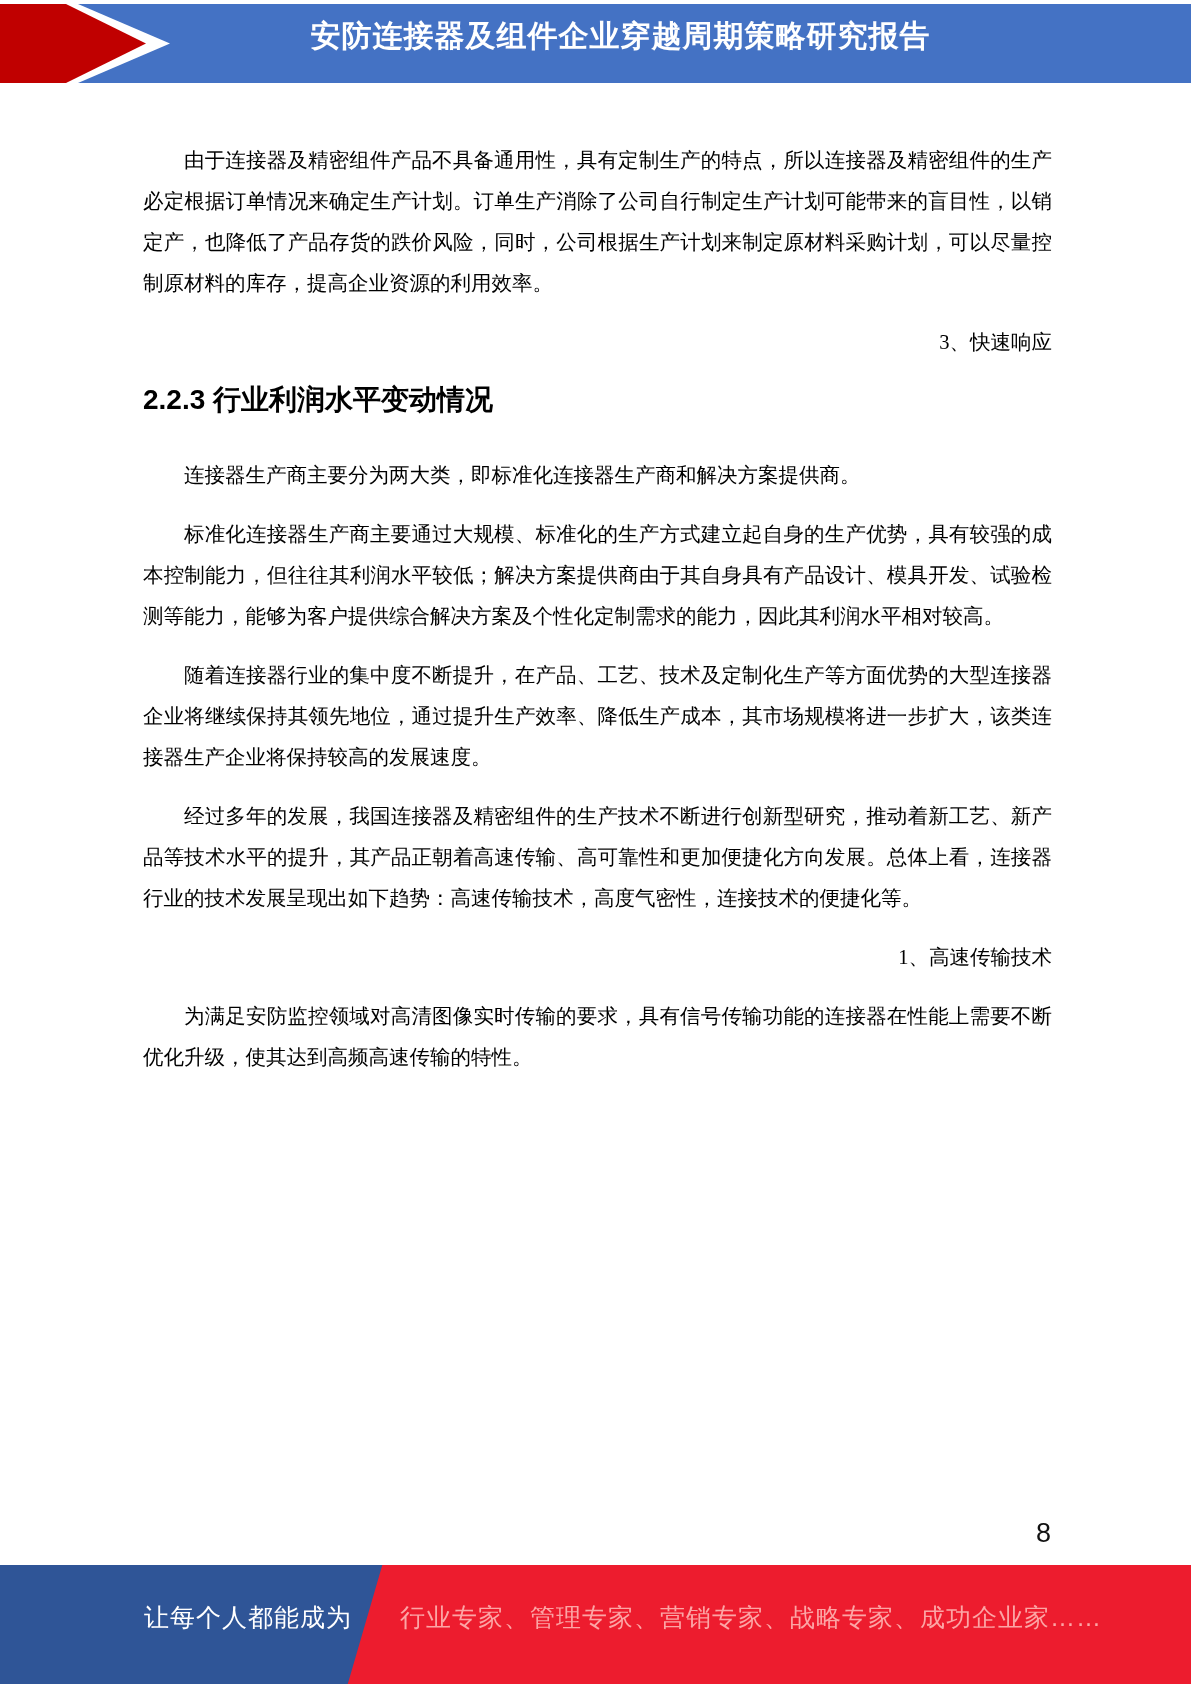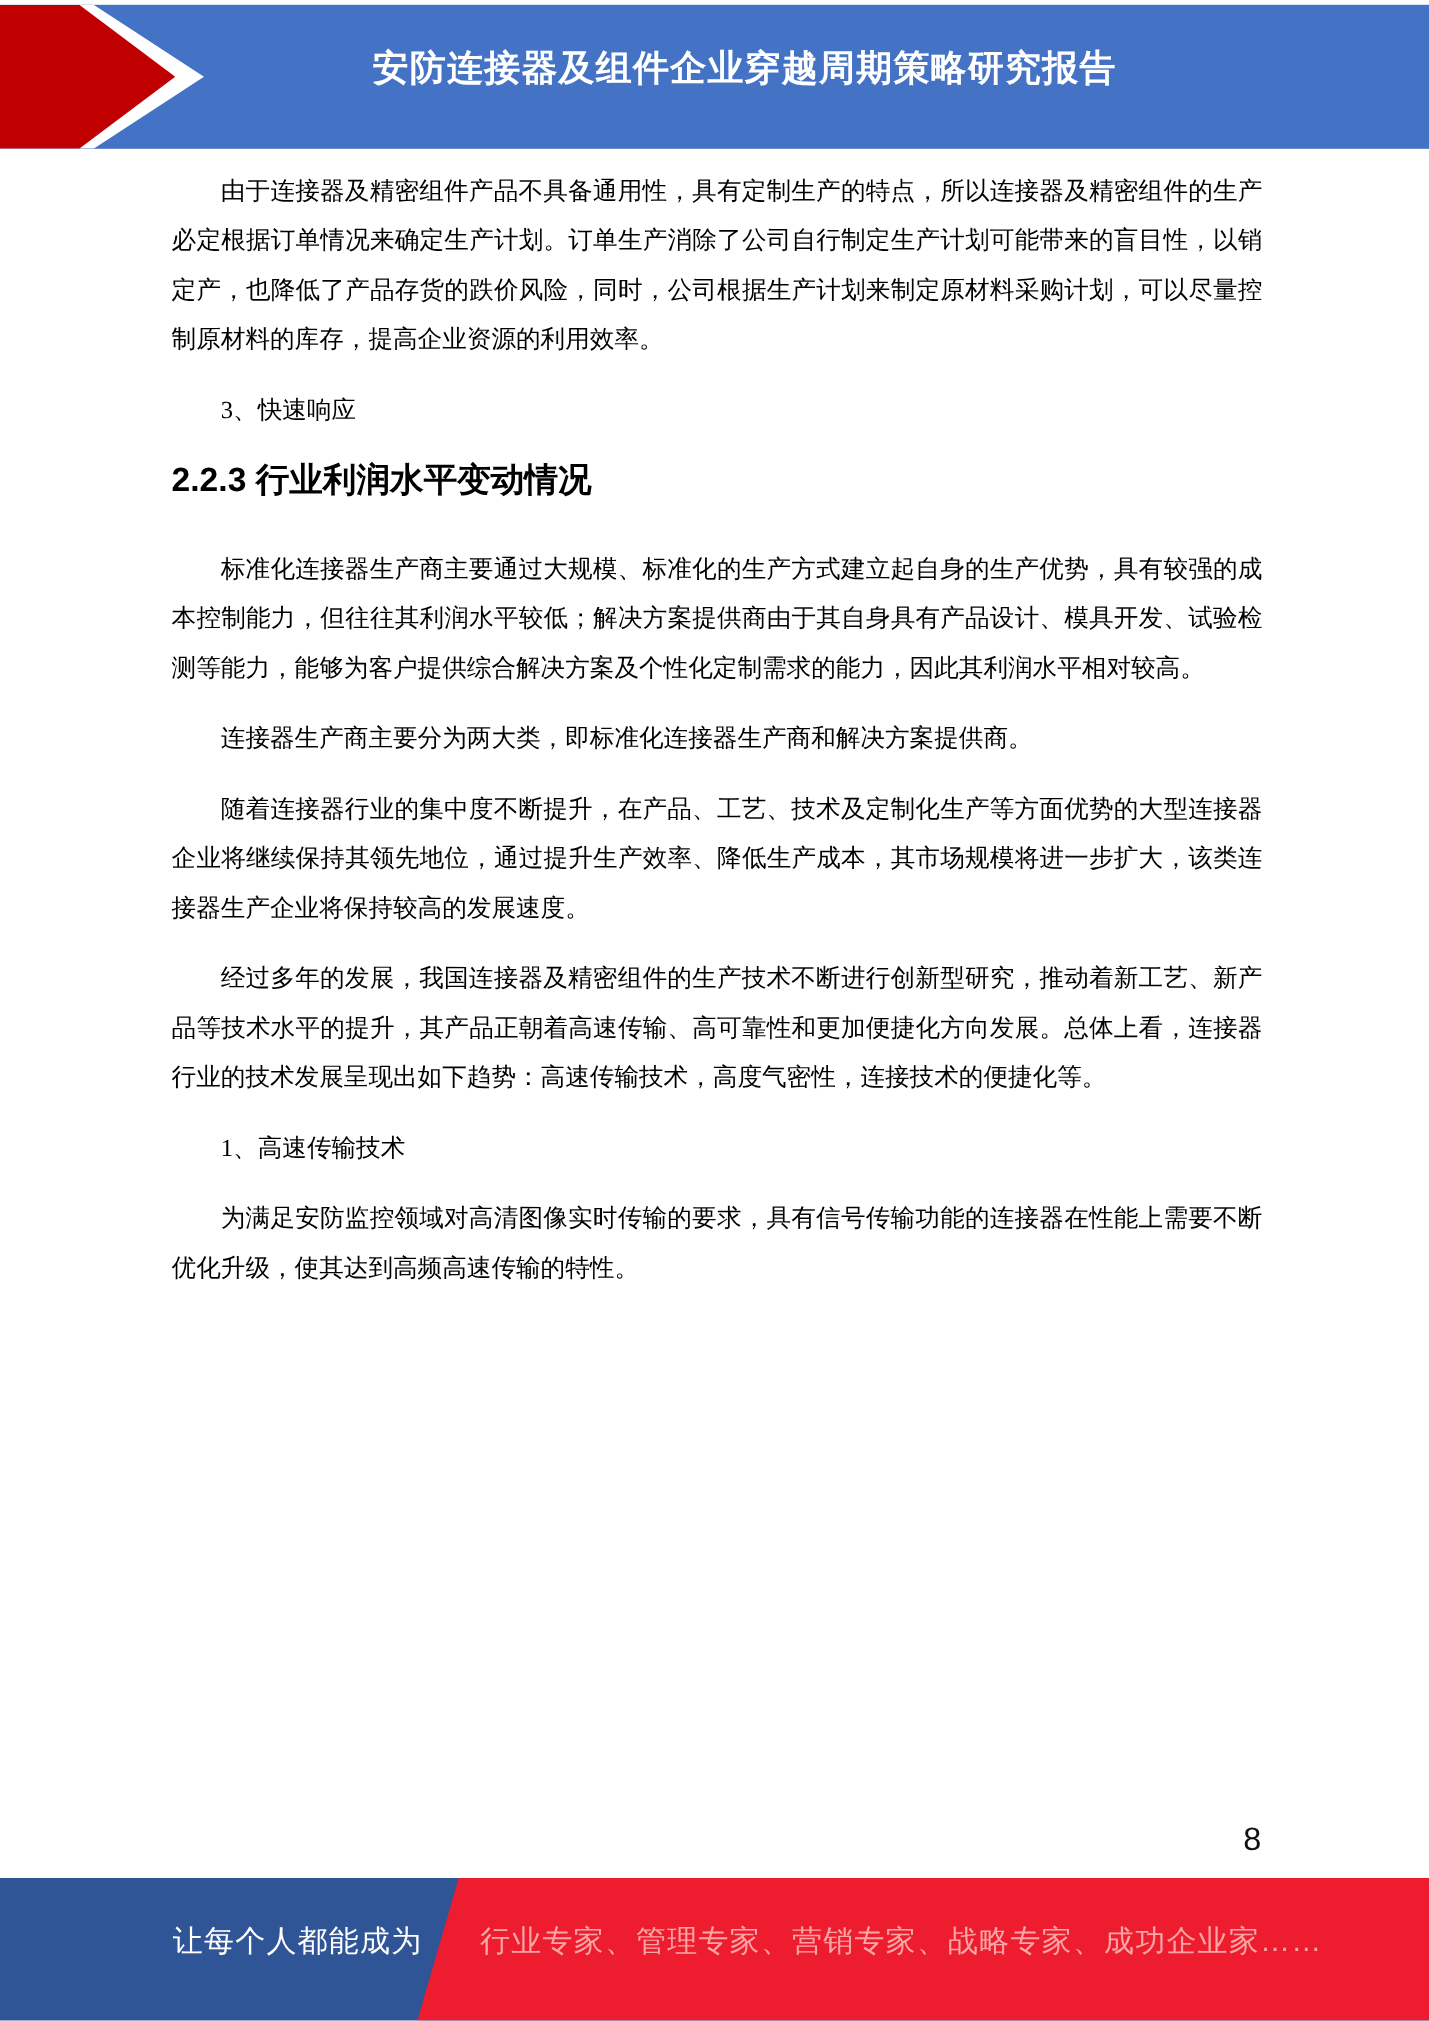--- a/index.html
+++ b/index.html
@@ -15,21 +15,21 @@
     width:1191px;height:1684px;
     margin:0 auto;
     background:#ffffff;
     overflow:hidden;
     font-family:"Liberation Serif","DejaVu Serif",serif;
     color:#000;
   }
 
   
   .hdr-band{
-    position:absolute;top:4px;left:0;right:0;height:120px;
+    position:absolute;top:4px;left:0;right:0;height:79px;
     background:var(--header-blue);
   }
   .hdr-title{
     position:absolute;inset:0;
     display:flex;align-items:center;justify-content:center;
     padding-bottom:14px;padding-left:90px;padding-right:40px;
     color:#fff;
     font-family:"Liberation Sans","DejaVu Sans",sans-serif;
     font-weight:bold;font-size:30px;letter-spacing:1px;
     white-space:nowrap;
@@ -52,20 +52,21 @@
   }
   .blk{margin:0;}
   .blk + .blk{margin-top:18px;}
   .para{
     font-size:20.5px;line-height:41px;
     text-align:justify;text-indent:2em;
   }
   .sub{
     font-size:20.5px;line-height:41px;
     text-indent:2em;
+    text-align:right;
   }
   .h2{
     margin-top:22px;margin-bottom:36px;
     font-family:"Liberation Sans","DejaVu Sans",sans-serif;
     font-weight:bold;font-size:28px;line-height:38px;
     text-indent:0;
   }
 
   
   .page-number{
@@ -111,22 +112,22 @@
   <div class="hdr-band">
     <span class="hdr-arrow-white"></span>
     <span class="hdr-arrow-red"></span>
     <div class="hdr-title">安防连接器及组件企业穿越周期策略研究报告</div>
   </div>
 
   <div class="content">
       <div class="blk para">由于连接器及精密组件产品不具备通用性，具有定制生产的特点，所以连接器及精密组件的生产必定根据订单情况来确定生产计划。订单生产消除了公司自行制定生产计划可能带来的盲目性，以销定产，也降低了产品存货的跌价风险，同时，公司根据生产计划来制定原材料采购计划，可以尽量控制原材料的库存，提高企业资源的利用效率。</div>
       <div class="blk sub">3、快速响应</div>
       <div class="blk h2">2.2.3 行业利润水平变动情况</div>
+      <div class="blk para">连接器生产商主要分为两大类，即标准化连接器生产商和解决方案提供商。</div>
       <div class="blk para">标准化连接器生产商主要通过大规模、标准化的生产方式建立起自身的生产优势，具有较强的成本控制能力，但往往其利润水平较低；解决方案提供商由于其自身具有产品设计、模具开发、试验检测等能力，能够为客户提供综合解决方案及个性化定制需求的能力，因此其利润水平相对较高。</div>
-      <div class="blk para">连接器生产商主要分为两大类，即标准化连接器生产商和解决方案提供商。</div>
       <div class="blk para">随着连接器行业的集中度不断提升，在产品、工艺、技术及定制化生产等方面优势的大型连接器企业将继续保持其领先地位，通过提升生产效率、降低生产成本，其市场规模将进一步扩大，该类连接器生产企业将保持较高的发展速度。</div>
       <div class="blk para">经过多年的发展，我国连接器及精密组件的生产技术不断进行创新型研究，推动着新工艺、新产品等技术水平的提升，其产品正朝着高速传输、高可靠性和更加便捷化方向发展。总体上看，连接器行业的技术发展呈现出如下趋势：高速传输技术，高度气密性，连接技术的便捷化等。</div>
       <div class="blk sub">1、高速传输技术</div>
       <div class="blk para">为满足安防监控领域对高清图像实时传输的要求，具有信号传输功能的连接器在性能上需要不断优化升级，使其达到高频高速传输的特性。</div>
     </div>
 
   <div class="page-number">8</div>
 
   <div class="footer">
     <div class="footer-red"></div>

